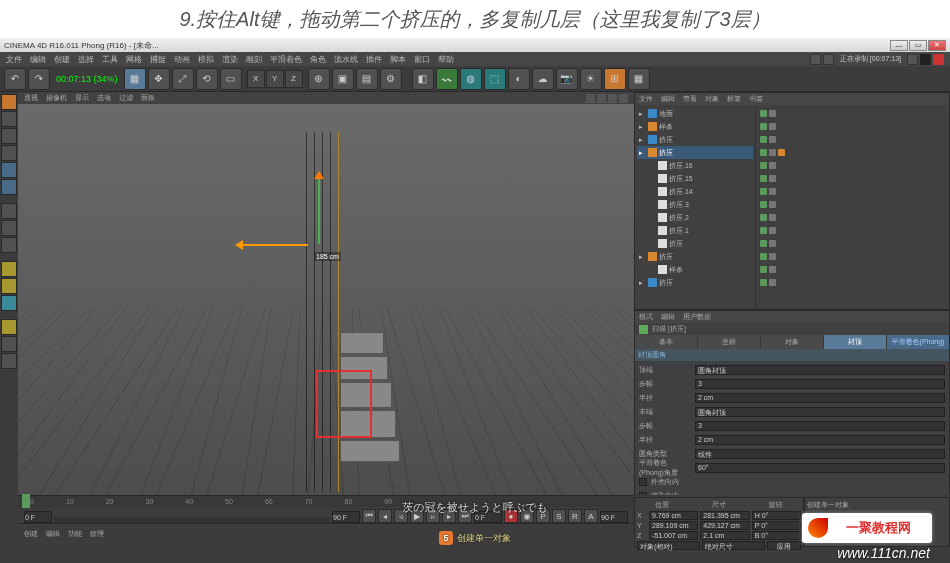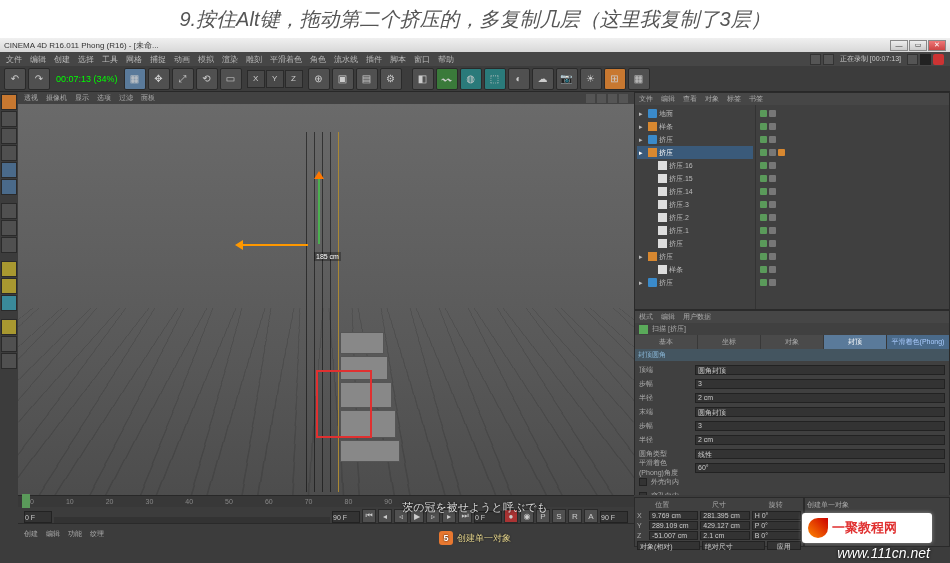--- a/index.html
+++ b/index.html
@@ -122,21 +122,21 @@
 .coord-panel .phead span { flex: 1; text-align: center; }
 .coord-row { display: flex; gap: 2px; height: 10px; font-size: 7px; color: #ccc; align-items: center; }
 .coord-row .cl { width: 10px; color: #aaa; }
 .coord-row .cf { flex: 1; background: #333; border: 1px solid #222; height: 9px; padding: 0 2px; }
 
 .bottom-right-panel { position: absolute; right: 0; bottom: 16px; width: 146px; height: 50px; background: #404040; border: 1px solid #2a2a2a; padding: 2px; display: flex; flex-direction: column; gap: 3px; }
 .brp-head { font-size: 7px; color: #aaa; }
 .brp-row { display: flex; font-size: 7px; color: #aaa; gap: 4px; align-items: center; }
 .brp-btn { height: 11px; background: #505050; border: 1px solid #2a2a2a; font-size: 7px; color: #ccc; padding: 0 6px; display: flex; align-items: center; }
 
-.watermark1 { position: absolute; right: 18px; bottom: 20px; width: 130px; height: 30px; background: #fff; border-radius: 3px; display: flex; align-items: center; font-size: 13px; color: #e03030; font-weight: bold; padding: 0 6px; gap: 4px; box-shadow: 0 0 4px rgba(255,255,255,0.4); }
+.watermark1 { position: absolute; right: 18px; bottom: 20px; width: 130px; height: 30px; background: #fff; border-radius: 3px; display: flex; align-items: center; font-size: 13px; color: #e03030; font-weight: bold; padding: 0 6px; gap: 18px; box-shadow: 0 0 4px rgba(255,255,255,0.4); }
 .watermark1 .swoosh { width: 20px; height: 20px; background: linear-gradient(45deg, #f80, #c00); border-radius: 50% 0 50% 50%; }
 .watermark2 { position: absolute; right: 20px; bottom: 2px; font-size: 14px; color: #fff; font-style: italic; text-shadow: 0 0 3px #000; }
 .watermark3 { position: absolute; left: 50%; bottom: 18px; transform: translateX(-50%); display: flex; align-items: center; gap: 4px; font-size: 9px; color: #e8d890; text-shadow: 0 0 2px #000; }
 .watermark3 .badge { width: 14px; height: 14px; background: #e87830; border-radius: 3px; display: flex; align-items: center; justify-content: center; color: #fff; font-weight: bold; font-size: 9px; }
 
 </style>
 </head>
 <body>
 
 <div class="instruction-bar">9.按住Alt键，拖动第二个挤压的，多复制几层（这里我复制了3层）</div>

